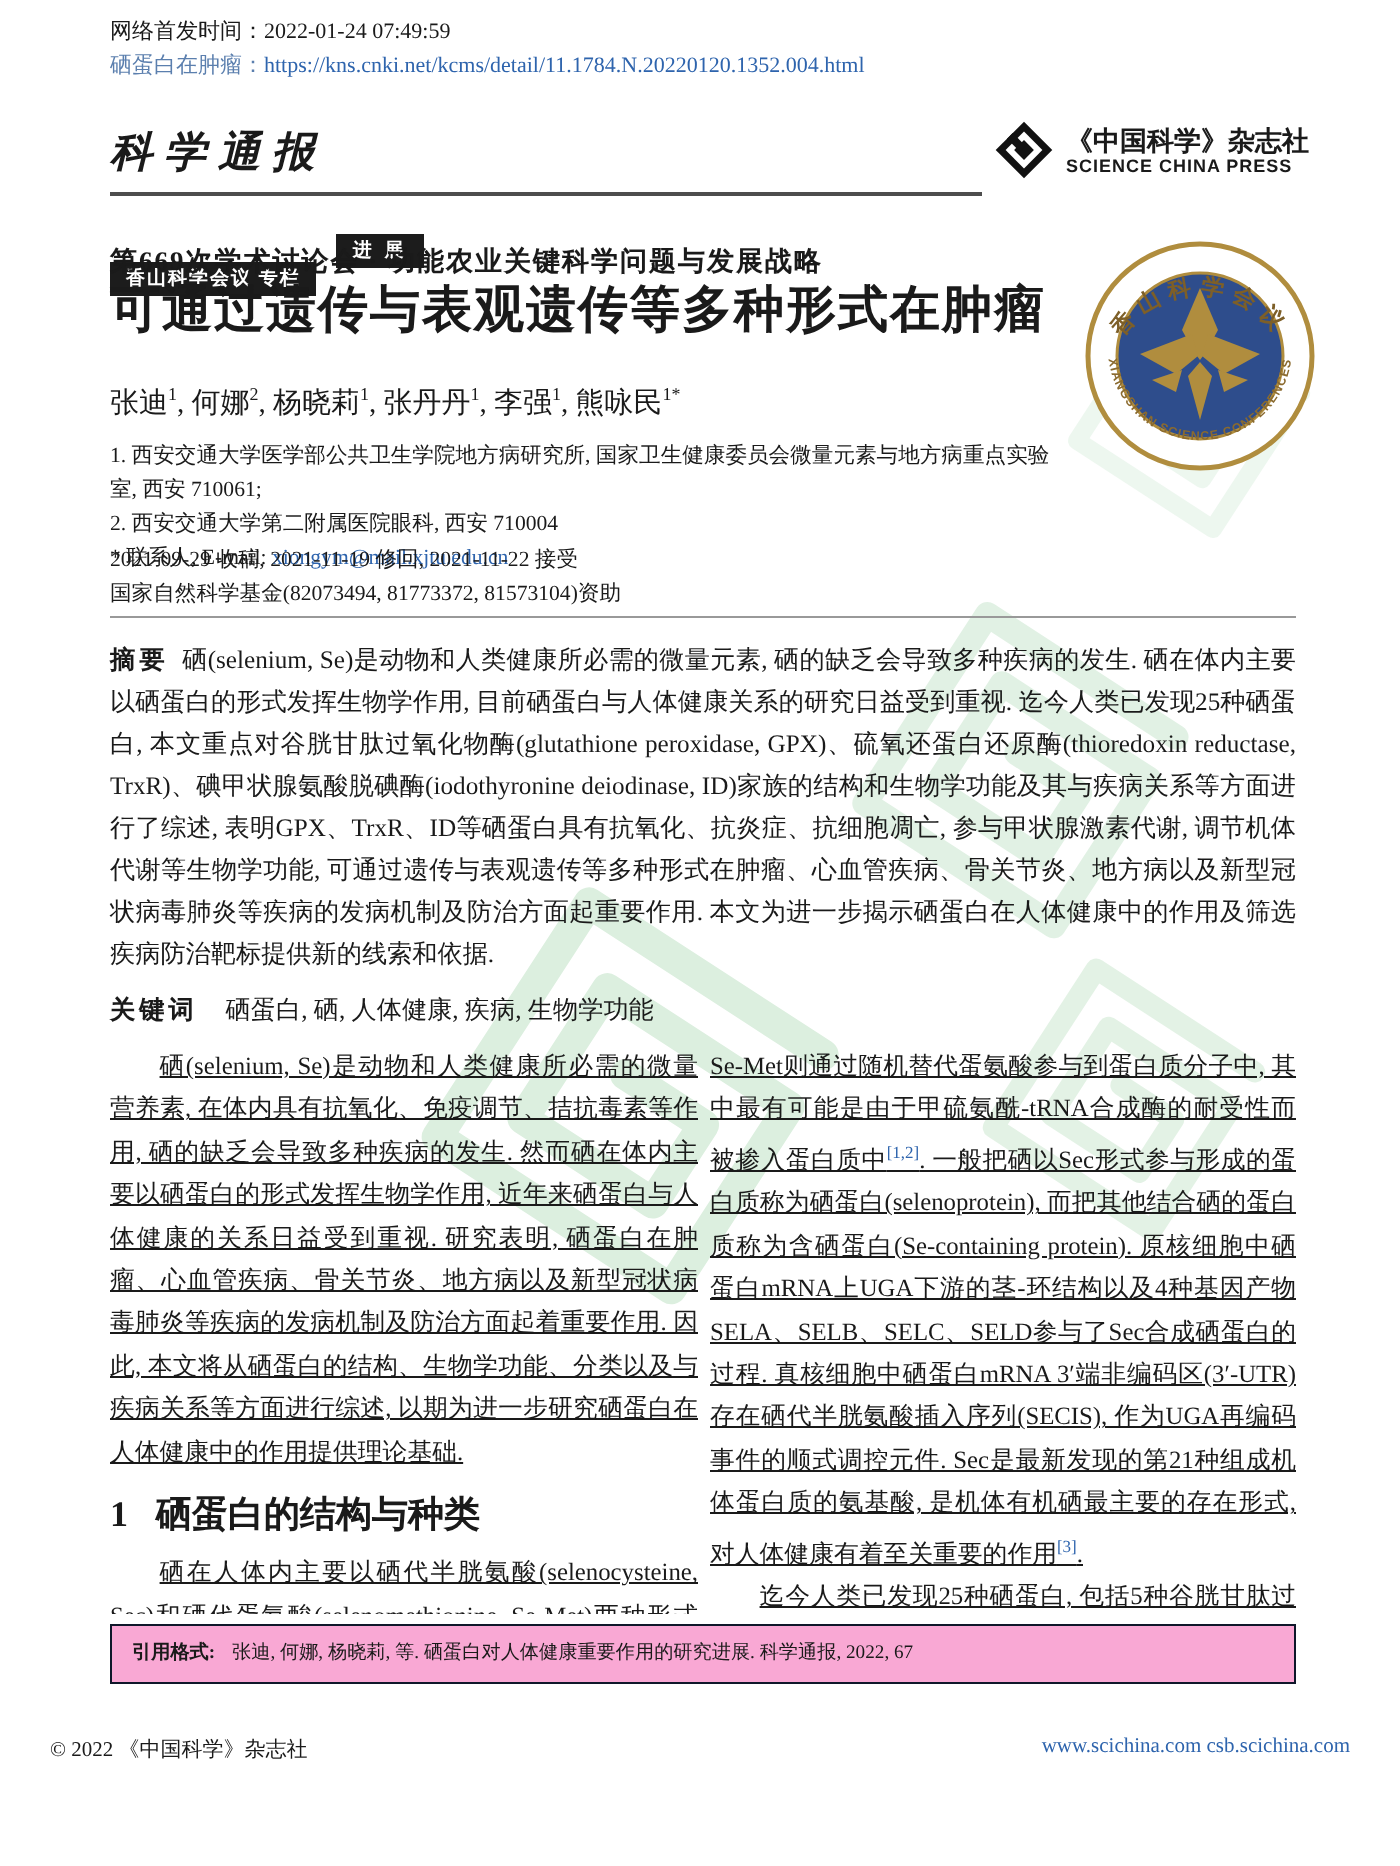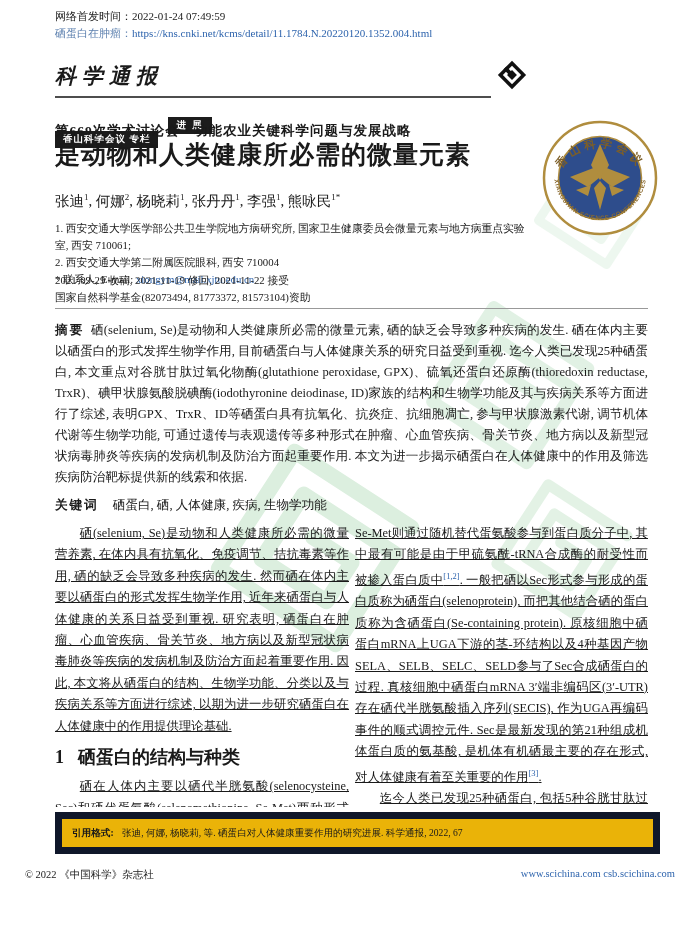--- a/index.html
+++ b/index.html
@@ -35,21 +35,21 @@
   .kw{font-size:12.6px;}
   .kw b{letter-spacing:2px;margin-right:14px;}
   
   .col{font-size:12.4px;line-height:21.4px;text-align:justify;}
   .col p{margin:0;text-indent:2em;text-decoration:underline;}
   .col p.noindent{text-indent:0;}
   .sec-head{font-size:18px;font-weight:bold;margin:10px 0 8px 0;}
   .sec-head .num{margin-right:14px;}
   sup.ref{color:#2e64ad;font-size:8.5px;}
   
-  .citebox{background:#eab308;border:7px solid #0f172a;font-size:9.6px;line-height:15.5px;
+  .citebox{background:#f9a8d4;border:1px solid #0f172a;font-size:9.6px;line-height:15.5px;
            font-family:"Liberation Serif","DejaVu Serif",serif;}
   .citebox .inner{position:relative;padding:6px 10px 6px 60px;}
   .citebox .clabel{position:absolute;left:10px;top:6px;font-weight:bold;}
   
   .footer{font-size:10.5px;}
 </style>
 </head>
 <body>
 
 <div id="page">
@@ -73,20 +73,24 @@
 
   <div class="abs pressbox" style="left:497px;top:60px;">
     <svg width="30" height="30" viewBox="0 0 30 30">
       <g transform="translate(15,15) rotate(45)">
         <rect x="-10" y="-10" width="20" height="20" fill="#111"></rect>
         <rect x="-6.5" y="-6.5" width="13" height="13" fill="#fff"></rect>
         <rect x="-3.5" y="-3.5" width="7" height="7" fill="#111"></rect>
         <rect x="-10" y="-2" width="9" height="4" fill="#111"></rect>
       </g>
     </svg>
+    <div>
+      <div class="press-cn">《中国科学》杂志社</div>
+      <div class="press-en">SCIENCE CHINA PRESS</div>
+    </div>
   </div>
 
   <div class="abs rule1" style="left:55px;top:96px;width:436px;"></div>
 
   <div class="abs" style="left:55px;top:103px;">
     <span class="badge first">香山科学会议 专栏</span><span class="badge">进 展</span>
   </div>
 
   <div class="abs topic" style="left:55px;top:122px;">第669次学术讨论会 · 功能农业关键科学问题与发展战略</div>
 
@@ -106,21 +110,21 @@
       <polygon points="0,3 6,10 0,32 -6,10"></polygon>
     </g>
     <text font-size="11.5" font-weight="bold" fill="#7d5f28" letter-spacing="4" font-family="Liberation Serif, DejaVu Serif, serif">
       <textPath href="#arcT" startOffset="50%" text-anchor="middle">香山科学会议</textPath>
     </text>
     <text font-size="6.2" font-weight="bold" fill="#8a6a2f" letter-spacing="0.6" font-family="Liberation Sans, DejaVu Sans, sans-serif">
       <textPath href="#arcB" startOffset="50%" text-anchor="middle">XIANGSHAN SCIENCE CONFERENCES</textPath>
     </text>
   </svg>
 
-  <h1 class="abs title" style="left:55px;top:138px;margin:0;">是动物和人类健康所必需的微量元素</h1>
+  <h1 class="abs title" style="left:55px;top:138px;margin:0;">可通过遗传与表观遗传等多种形式在肿瘤</h1>
 
   <div class="abs authors" style="left:55px;top:192px;"><span>张迪<sup>1</sup></span>, <span>何娜<sup>2</sup></span>, <span>杨晓莉<sup>1</sup></span>, <span>张丹丹<sup>1</sup></span>, <span>李强<sup>1</sup></span>, <span>熊咏民<sup>1*</sup></span></div>
 
   <div class="abs affil" style="left:55px;top:220px;width:480px;">
     <div>1. 西安交通大学医学部公共卫生学院地方病研究所, 国家卫生健康委员会微量元素与地方病重点实验室, 西安 710061;</div>
     <div>2. 西安交通大学第二附属医院眼科, 西安 710004</div>
     <div><span>* 联系人, E-mail: </span><span class="link">xiongym@mail.xjtu.edu.cn</span></div>
   </div>
 
   <div class="abs small" style="left:55px;top:272px;">2021-09-29 收稿, 2021-11-19 修回, 2021-11-22 接受</div>

